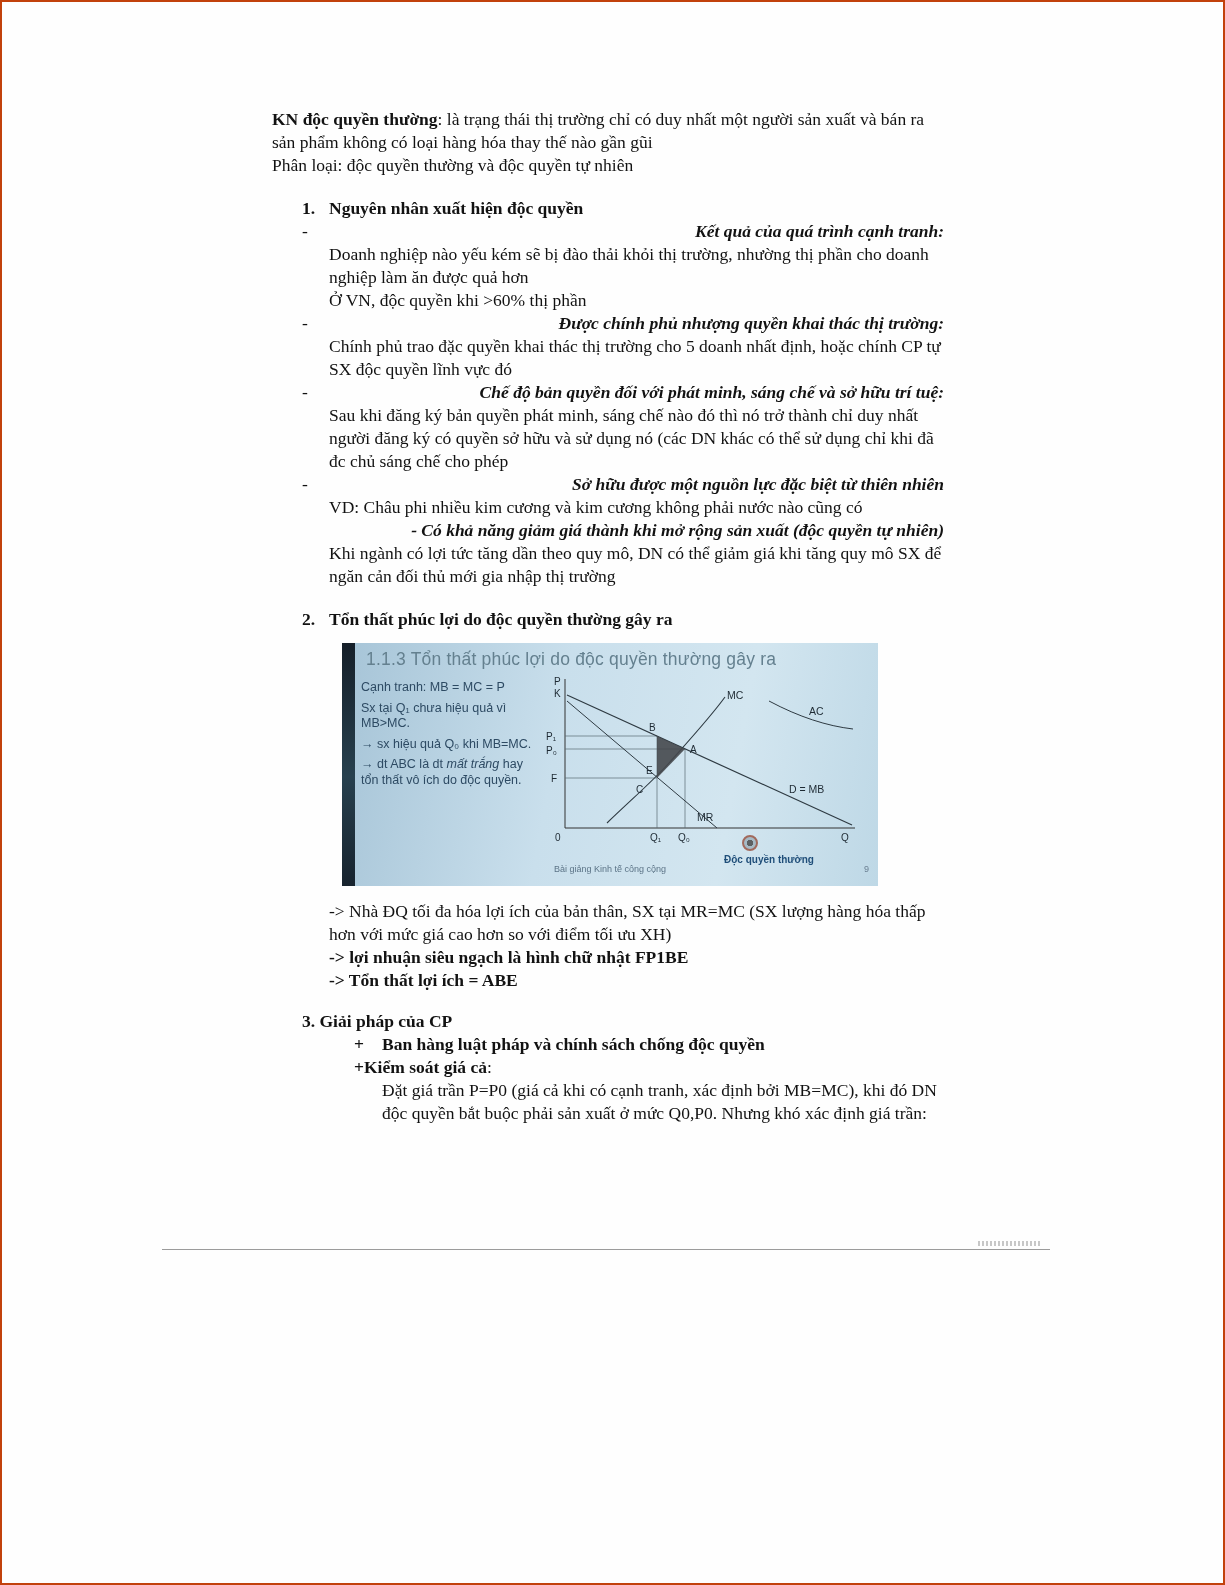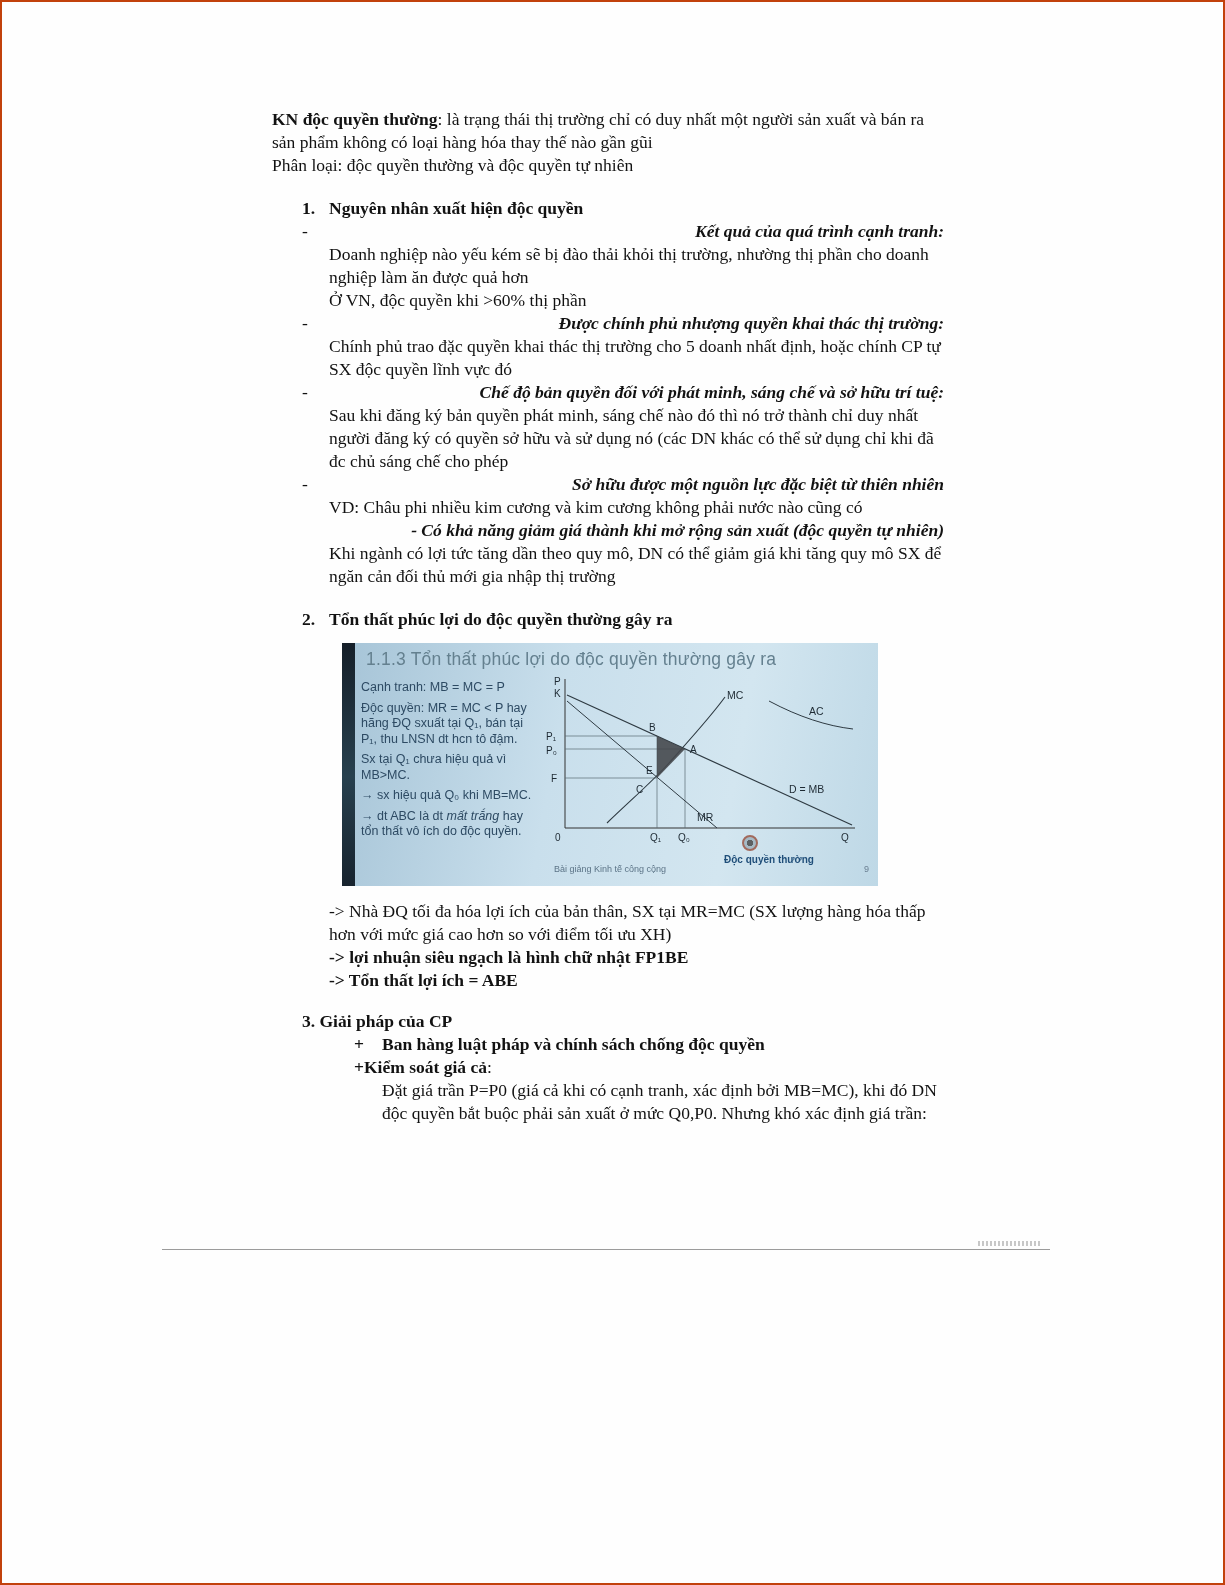--- a/index.html
+++ b/index.html
@@ -135,21 +135,20 @@
     <div class="nh">
       <span class="mk">2.</span>
       <span>Tổn thất phúc lợi do độc quyền thường gây ra</span>
     </div>
 
     <div class="slide">
       <div class="strip"></div>
       <div class="s-title">1.1.3  Tổn thất phúc lợi do độc quyền thường gây ra</div>
       <div class="bullets">
         <p>Cạnh tranh: MB = MC = P</p>
-        <p>Độc quyền: MR = MC &lt; P hay hãng ĐQ sxuất tại Q₁, bán tại P₁, thu LNSN dt hcn tô đậm.</p>
         <p>Sx tại Q₁ chưa hiệu quả vì MB&gt;MC.</p>
         <p>→  sx  hiệu  quả  Q₀  khi MB=MC.</p>
         <p><span>→ dt ABC là dt </span><i>mất trắng</i><span> hay tổn thất vô ích do độc quyền.</span></p>
       </div>
 
       <div class="graph">
         <svg width="330" height="185" viewBox="0 0 330 185">
 
           <line x1="28" y1="8" x2="28" y2="157" stroke="#333" stroke-width="1"></line>
           <line x1="28" y1="157" x2="318" y2="157" stroke="#333" stroke-width="1"></line>

